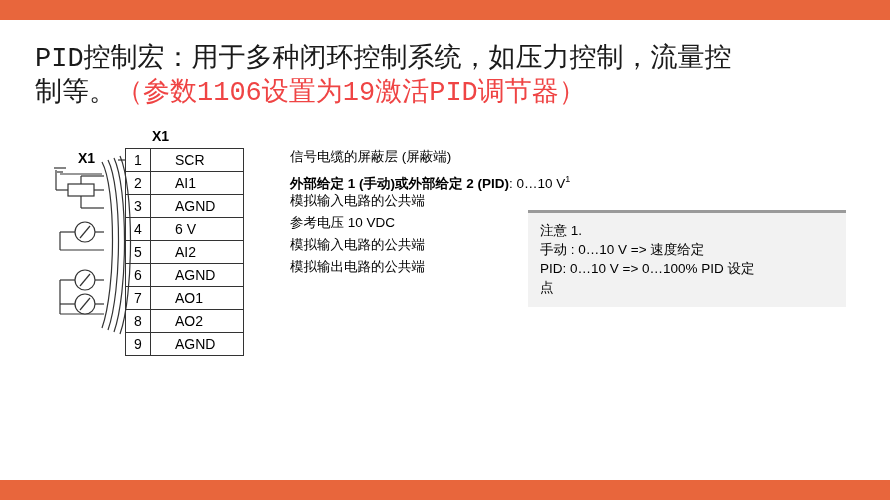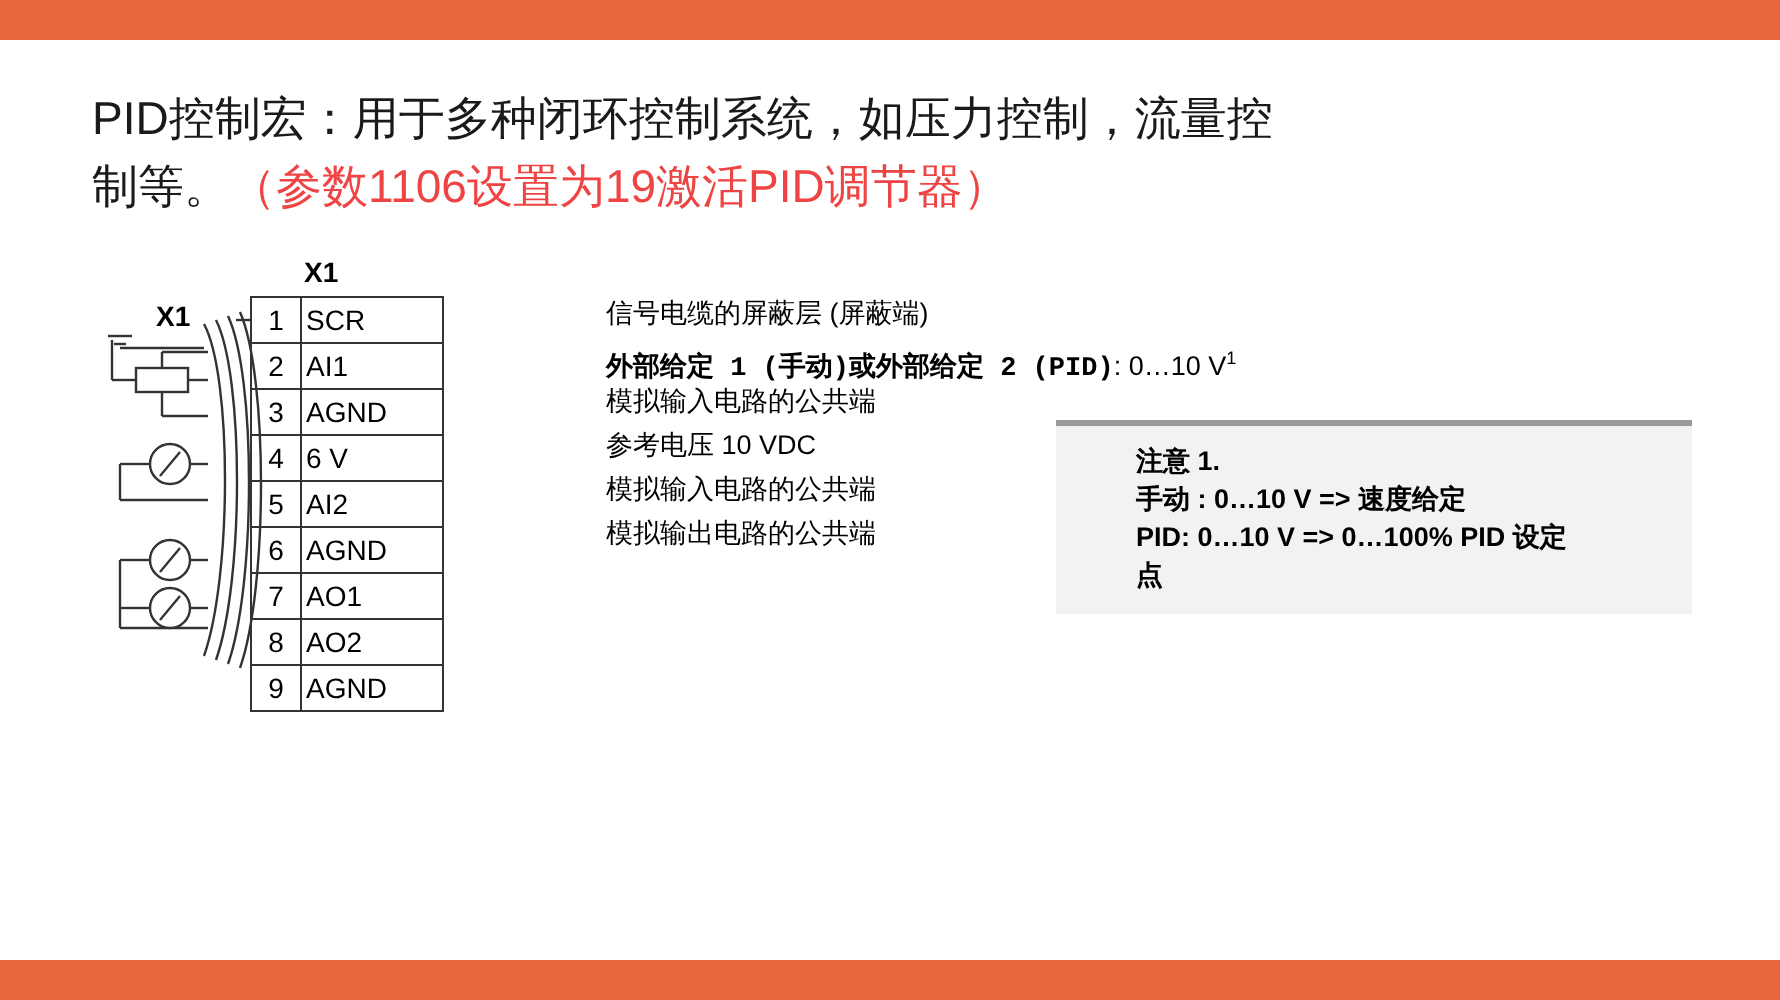--- a/index.html
+++ b/index.html
@@ -24,25 +24,24 @@
     position: absolute;
     left: 0; bottom: 0;
     width: 890px; height: 20px;
     background: #e8663c;
   }
   .title {
     position: absolute;
     left: 35px;
     top: 42px;
     width: 820px;
-    font-family: Liberation Sans, sans-serif;
-    font-size: 23px;
+    font-family: Liberation Mono, monospace;
+    font-size: 27px;
     line-height: 34px;
     color: #1a1a1a;
-    margin-left: 11px;
   }
   .title .red {
     color: #ef4444;
   }
   
   .diagram {
     position: absolute;
     left: 40px;
     top: 128px;
     width: 820px;
@@ -78,37 +77,36 @@
     font-family: "Liberation Sans", sans-serif;
     padding: 0 4px;
   }
   .term-table td.num {
     width: 16px;
     text-align: center;
   }
   .term-table td.lbl {
     width: 64px;
     text-align: left;
-    padding-left: 2px;
+    padding-left: 24px;
   }
   .desc-list {
     position: absolute;
-    left: 263px;
+    left: 250px;
     top: 18px;
   }
   .desc-row {
     height: 22px;
     line-height: 22px;
     font-size: 13.5px;
     color: #000;
     white-space: nowrap;
   }
   .desc-row b {
     font-weight: bold;
-    font-family: Liberation Mono, monospace;
   }
   sup {
     font-size: 9px;
   }
   
   .wire-svg {
     position: absolute;
     left: 0;
     top: 0;
   }
@@ -118,24 +116,23 @@
     left: 528px;
     top: 210px;
     width: 318px;
     background: #f2f2f2;
     border-top: 3px solid #9a9a9a;
     padding: 8px 10px 10px 12px;
     box-sizing: border-box;
   }
   .note div {
     font-size: 13.5px;
-    font-weight: bold;
+    font-weight: normal;
     color: #000;
     line-height: 19px;
-    margin-left: 28px;
   }
 </style>
 </head>
 <body>
 
 <div class="bar-top"></div>
 <div class="bar-bottom"></div>
 
 <div class="title">
   <span>PID控制宏：用于多种闭环控制系统，如压力控制，流量控</span><br>

